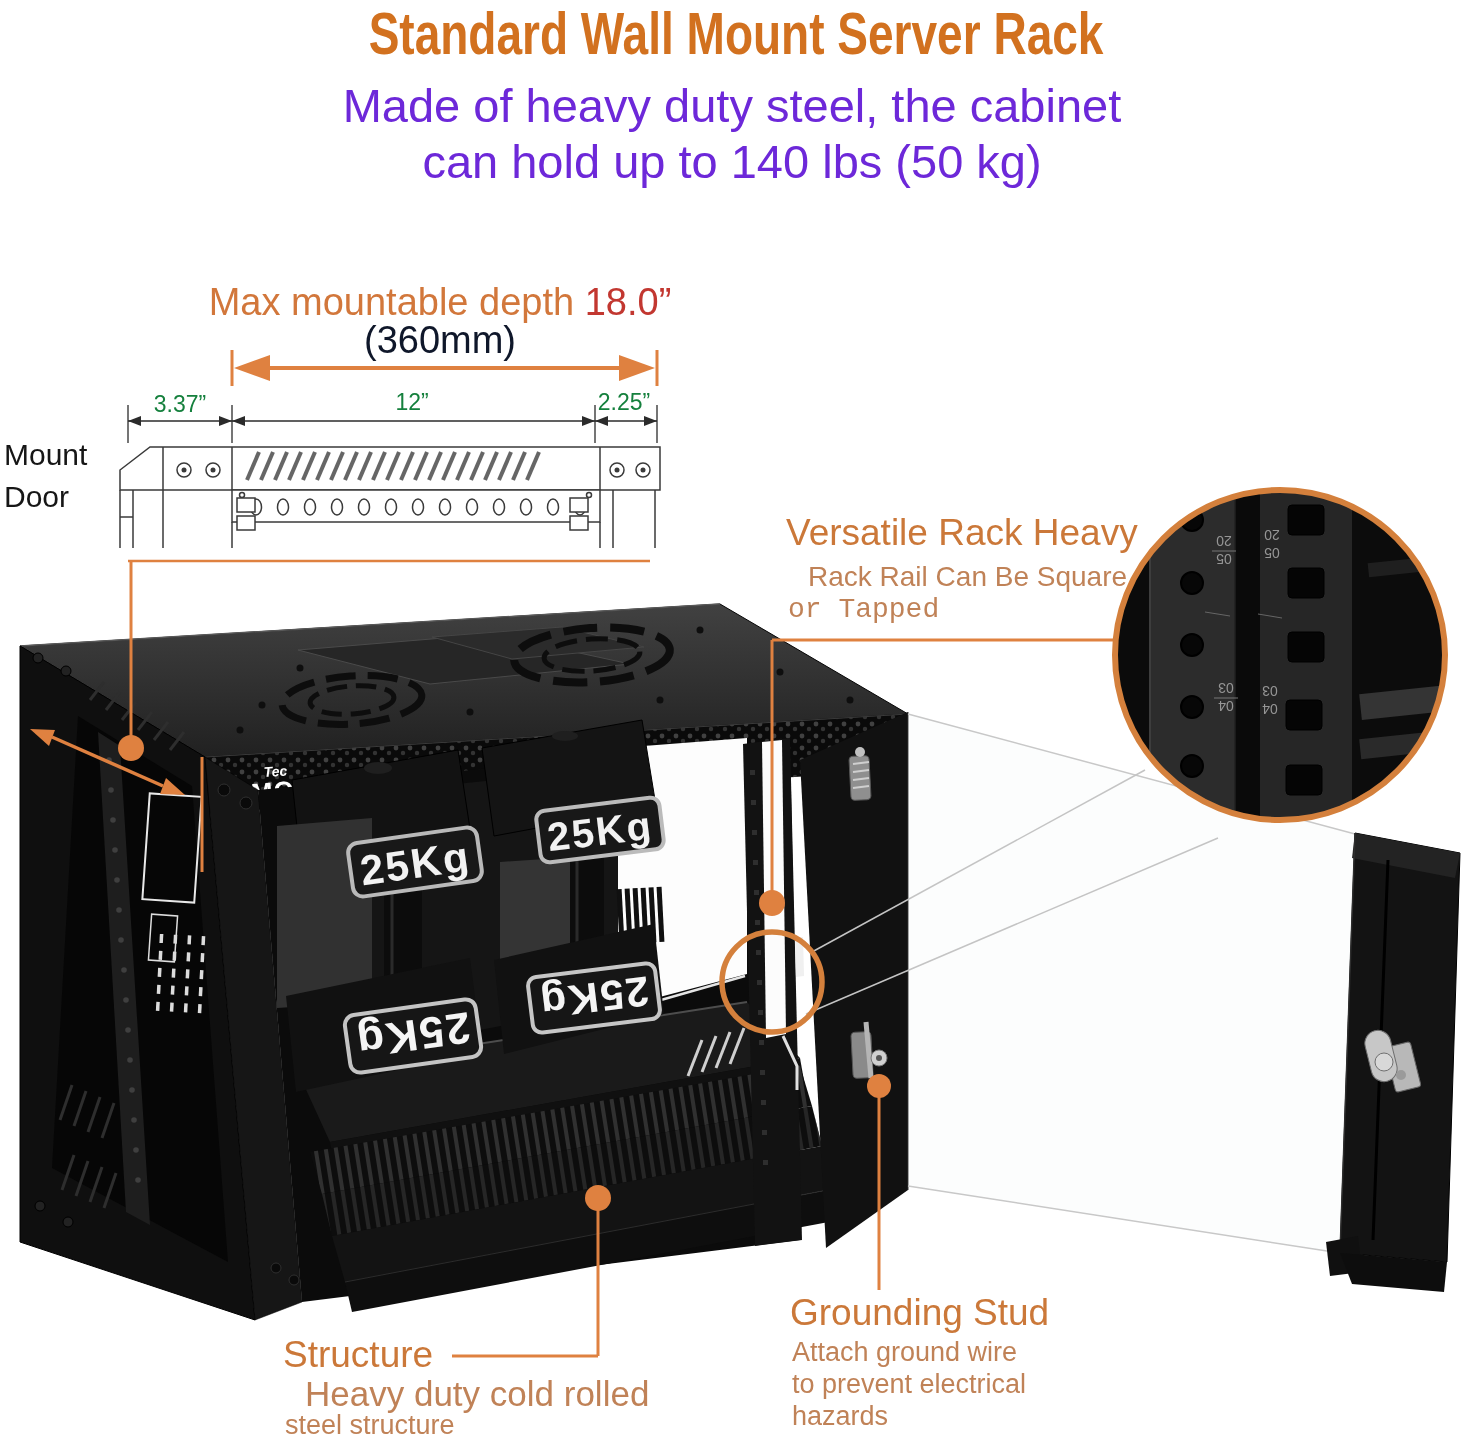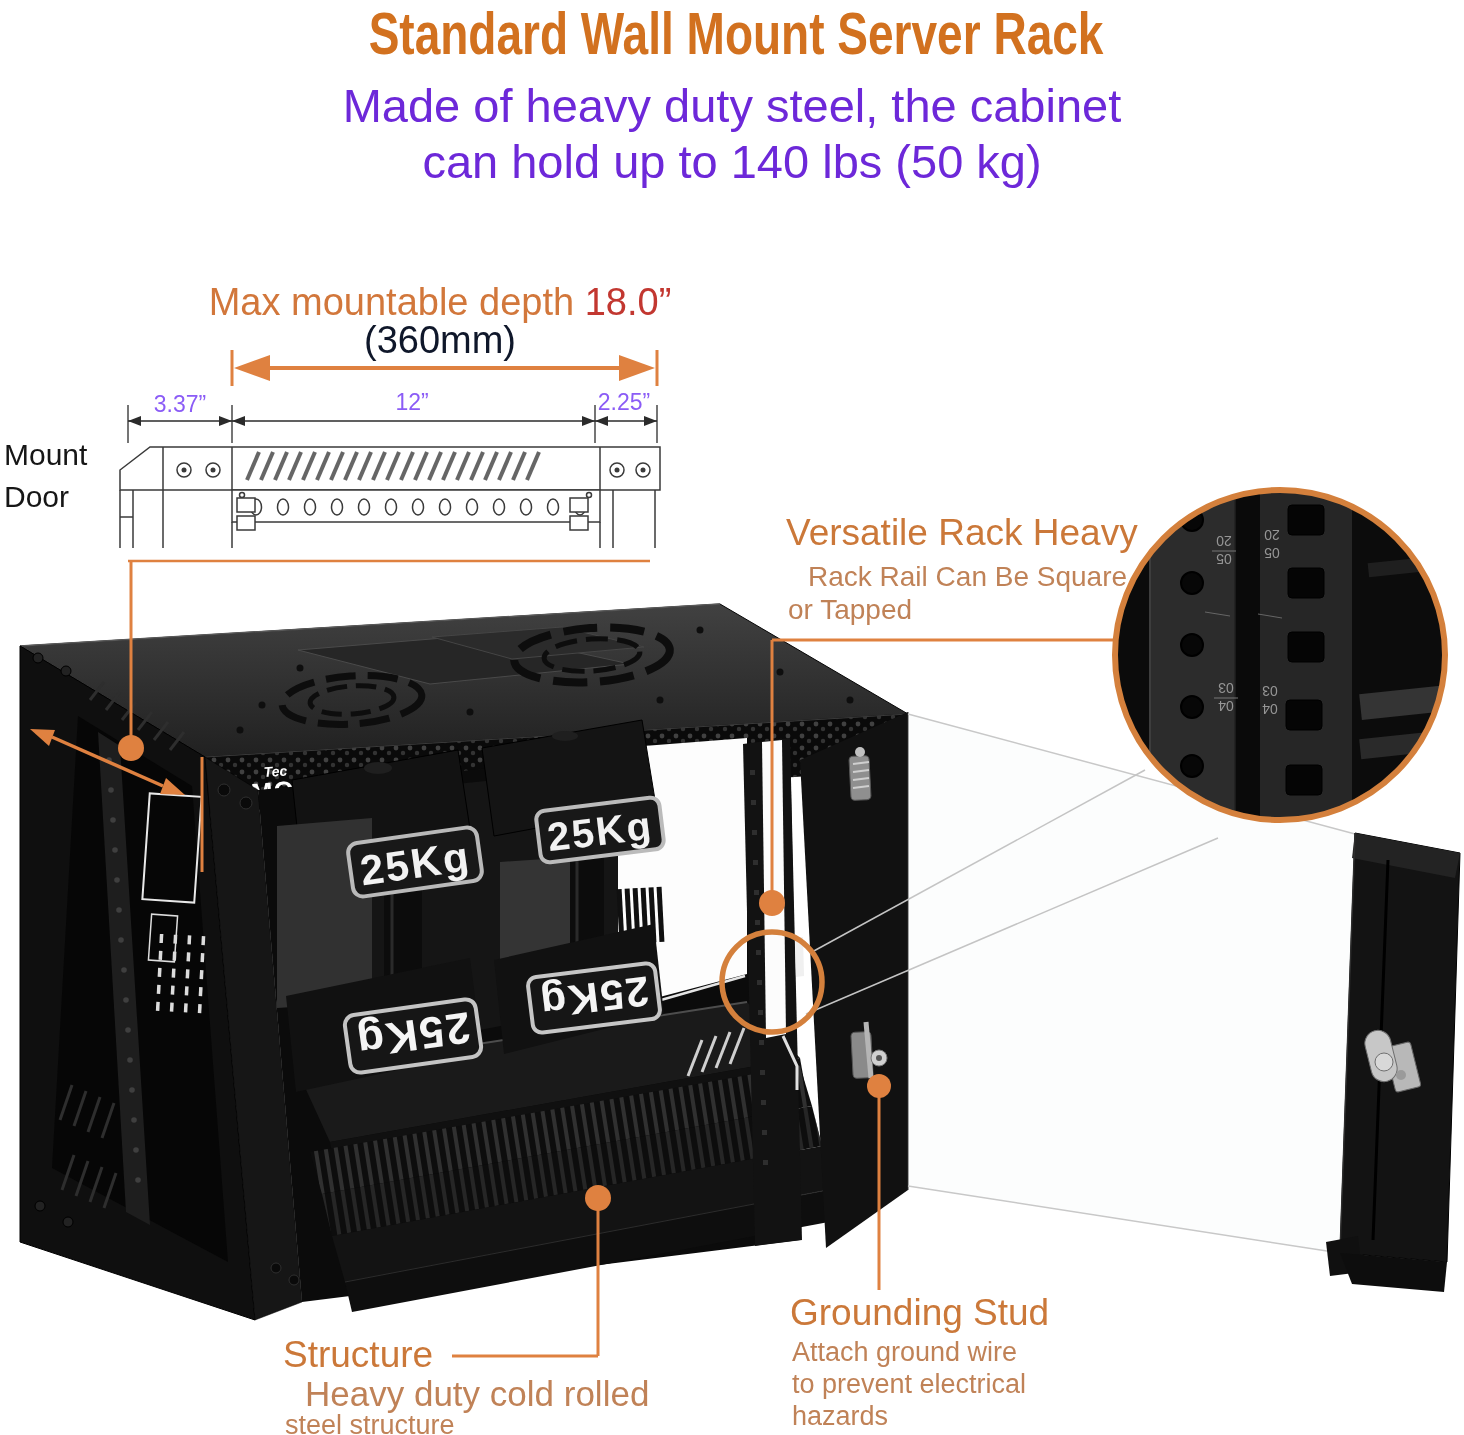--- a/index.html
+++ b/index.html
@@ -9,29 +9,29 @@
   .center{left:0;right:0;text-align:center;}
   .title-line{top:0px;font-weight:700;color:#D2711F;font-size:59px;letter-spacing:0px;margin-left:8px;}
   .title-line span{display:inline-block;transform:scaleX(.78);transform-origin:center;}
   .sub{color:#6d28d9;font-size:47px;font-weight:400;}
   .sub1{top:78px;}
   .sub2{top:134px;}
   .depth-line{top:281px;left:150px;width:580px;text-align:center;font-size:38px;color:#D2773B;}
   .depth-line .red{color:#C23730;}
   .metric{top:319px;left:150px;width:580px;text-align:center;font-size:38px;color:#0f172a;}
   .front-door{left:4px;top:434px;font-size:30px;color:#161616;line-height:42px;}
-  .dimlab{font-size:23px;color:#8b5cf6;text-align:center;width:110px;}
+  .dimlab{font-size:23px;color:#15803d;text-align:center;width:110px;}
   .d337{left:125px;top:391px;}
   .d12{left:357px;top:389px;}
   .d225{left:569px;top:389px;}
   .co-head{font-size:37px;color:#CB7839;}
   .co-body{font-size:28px;color:#C08257;line-height:32px;}
   .rr-head{left:786px;top:512px;}
   .rr-b1{left:788px;top:561px;margin-left:20px;}
-  .rr-b2{left:788px;top:594px;}
+  .rr-b2{left:788px;top:594px;font-family:Liberation Mono, monospace;}
   .st-head{left:283px;top:1334px;}
   .st-b1{left:285px;top:1378px;font-size:35px;margin-left:20px;}
   .st-b2{left:285px;top:1409px;font-size:27px;}
   .gr-head{left:790px;top:1292px;}
   .gr-b1{left:792px;top:1336px;font-size:27px;}
   .gr-b2{left:792px;top:1368px;font-size:27px;}
   .gr-b3{left:792px;top:1400px;font-size:27px;}
   svg{position:absolute;left:0;top:0;}
   svg text{font-family:"Liberation Sans",sans-serif;}
 </style>

